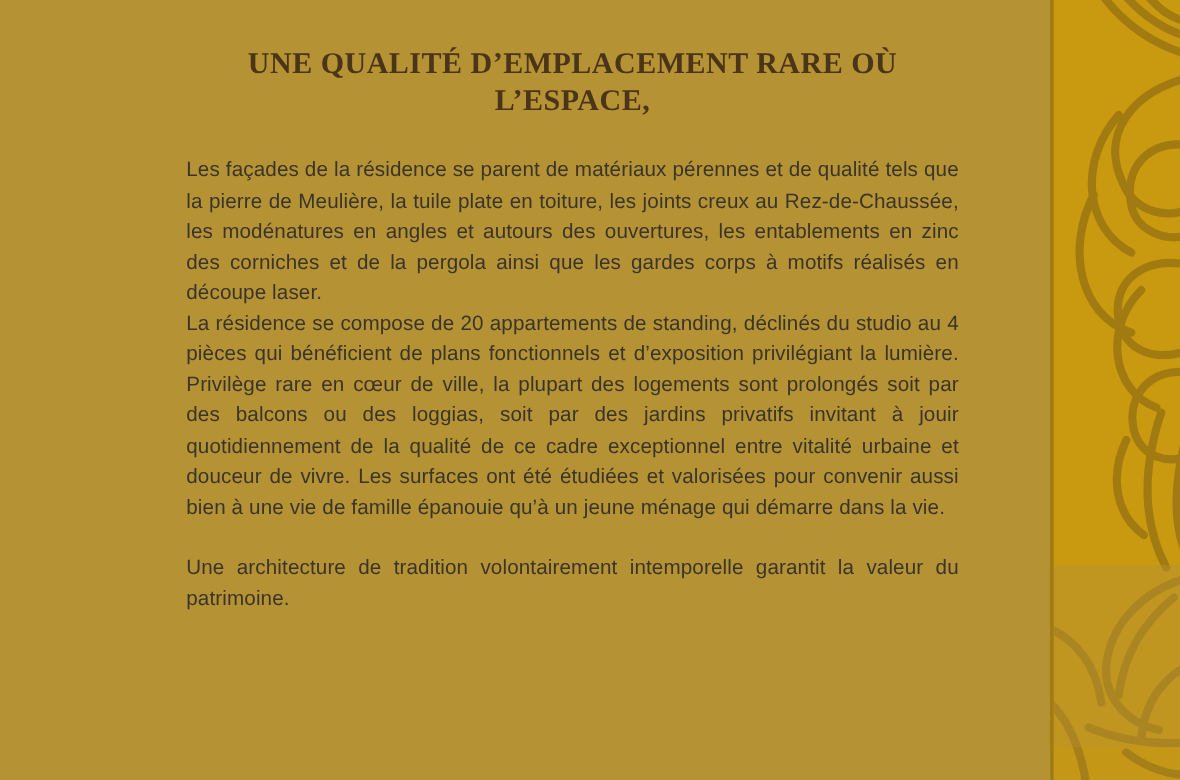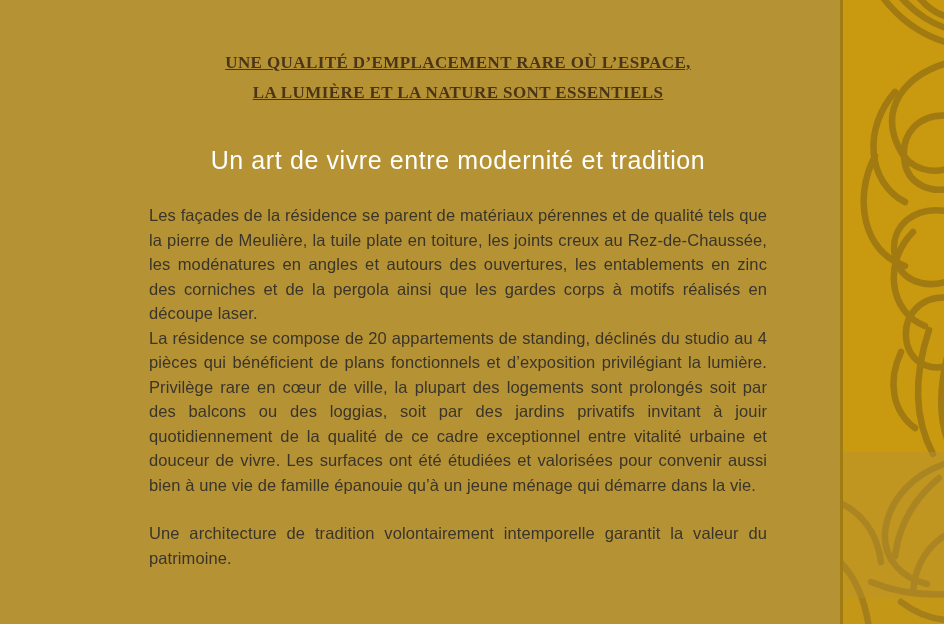--- a/index.html
+++ b/index.html
@@ -18,29 +18,28 @@
     font-family:"Liberation Sans", sans-serif;
     overflow:hidden;
   }
   .content{
     position:absolute;
     left:149px;
     top:0;
     width:618px;
   }
   .page-title{
-    margin-top:48px;
+    margin-top:36px;
     font-family:"Liberation Serif", serif;
     font-weight:700;
-    font-size:17px;
+    font-size:24px;
     line-height:30px;
     letter-spacing:0.4px;
     color:var(--title-brown);
     text-align:center;
-    text-decoration:underline;
   }
   .page-title span{display:block;}
   .page-subtitle{
     margin-top:38px;
     font-weight:400;
     font-size:25px;
     letter-spacing:0.6px;
     color:var(--subtitle-white);
     text-align:center;
   }
@@ -73,23 +72,21 @@
   }
   .band-mute-mid{top:452px;height:146px;background:rgba(181,146,52,0.48);}
   .band-mute-bottom{top:598px;height:26px;background:rgba(181,146,52,0.22);}
 </style>
 </head>
 <body>
 
 <main class="content">
   <h1 class="page-title">
     <span>UNE QUALITÉ D’EMPLACEMENT RARE OÙ L’ESPACE,</span>
-    <span>LA LUMIÈRE ET LA NATURE SONT ESSENTIELS</span>
   </h1>
-  <h2 class="page-subtitle">Un art de vivre entre modernité et tradition</h2>
   <div class="body-copy">
     <p>Les façades de la résidence se parent de matériaux pérennes et de qualité tels que la pierre de Meulière, la tuile plate en toiture, les joints creux au Rez-de-Chaussée, les modénatures en angles et autours des ouvertures, les entablements en zinc des corniches et de la pergola ainsi que les gardes corps à motifs réalisés en découpe laser.</p>
     <p>La résidence se compose de 20 appartements de standing, déclinés du studio au 4 pièces qui bénéficient de plans fonctionnels et d’exposition privilégiant la lumière. Privilège rare en cœur de ville, la plupart des logements sont prolongés soit par des balcons ou des loggias, soit par des jardins privatifs invitant à jouir quotidiennement de la qualité de ce cadre exceptionnel entre vitalité urbaine et douceur de vivre. Les surfaces ont été étudiées et valorisées pour convenir aussi bien à une vie de famille épanouie qu’à un jeune ménage qui démarre dans la vie.</p>
     <p class="closing">Une architecture de tradition volontairement intemporelle garantit la valeur du patrimoine.</p>
   </div>
 </main>
 
 <aside class="band">
   <svg viewBox="0 0 104 624" xmlns="http://www.w3.org/2000/svg" fill="none" stroke="#a17a12" stroke-width="6.5" stroke-linecap="round">
 

